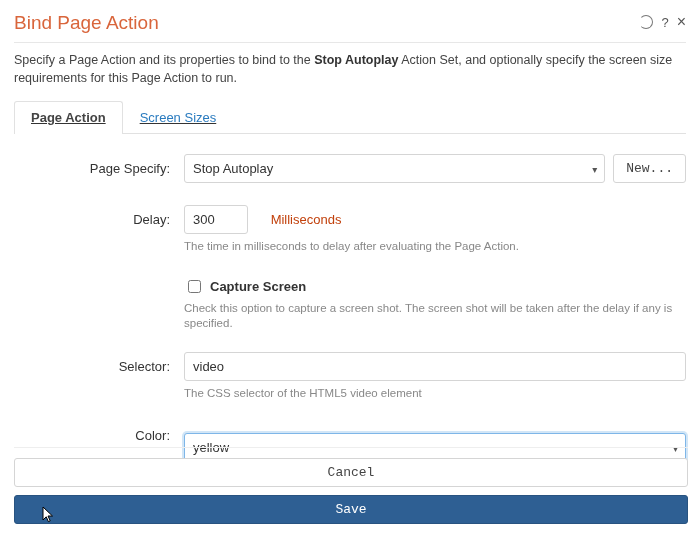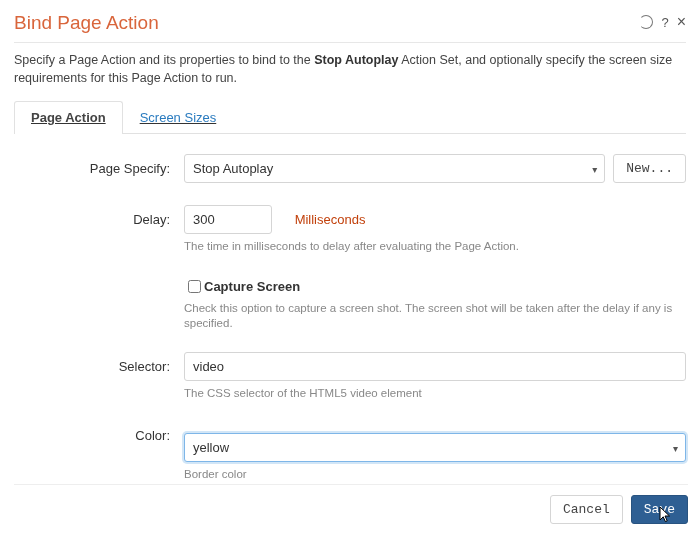--- a/index.html
+++ b/index.html
@@ -153,54 +153,56 @@
     border: 1px solid #d5d5d5;
     background: #fff;
     border-radius: 3px;
     font-size: 13px;
     color: #444;
     padding: 6px 12px;
     cursor: pointer;
     font-family: Liberation Mono, monospace;
   }
   .delay-input {
-    width: 88px;
+    width: 64px;
   }
   .inline-label {
     font-size: 13px;
     color: #c2410c;
     margin-left: 19px;
     display: inline-block;
     padding-top: 7px;
     vertical-align: top;
   }
   .chk-line {
     display: flex;
     align-items: center;
+    gap: 6px;
     margin-top: 2px;
   }
   .chk-label {
     font-size: 13px;
     color: #333;
     font-weight: 600;
   }
   .selector-input {
     width: 100%;
   }
   
   .dlg-footer {
     position: absolute;
     left: 14px;
     right: 12px;
     bottom: 14px;
     border-top: 1px solid #eee;
     padding-top: 10px;
     display: flex;
-    justify-content: flex-end;
+    justify-content: space-between;
     gap: 8px;
+    flex-direction: column;
   }
   .btn-primary {
     background: #2e5f93;
     border-color: #285380;
     color: #fff;
     position: relative;
   }
   .cursor-decor {
     position: absolute;
     pointer-events: none;

